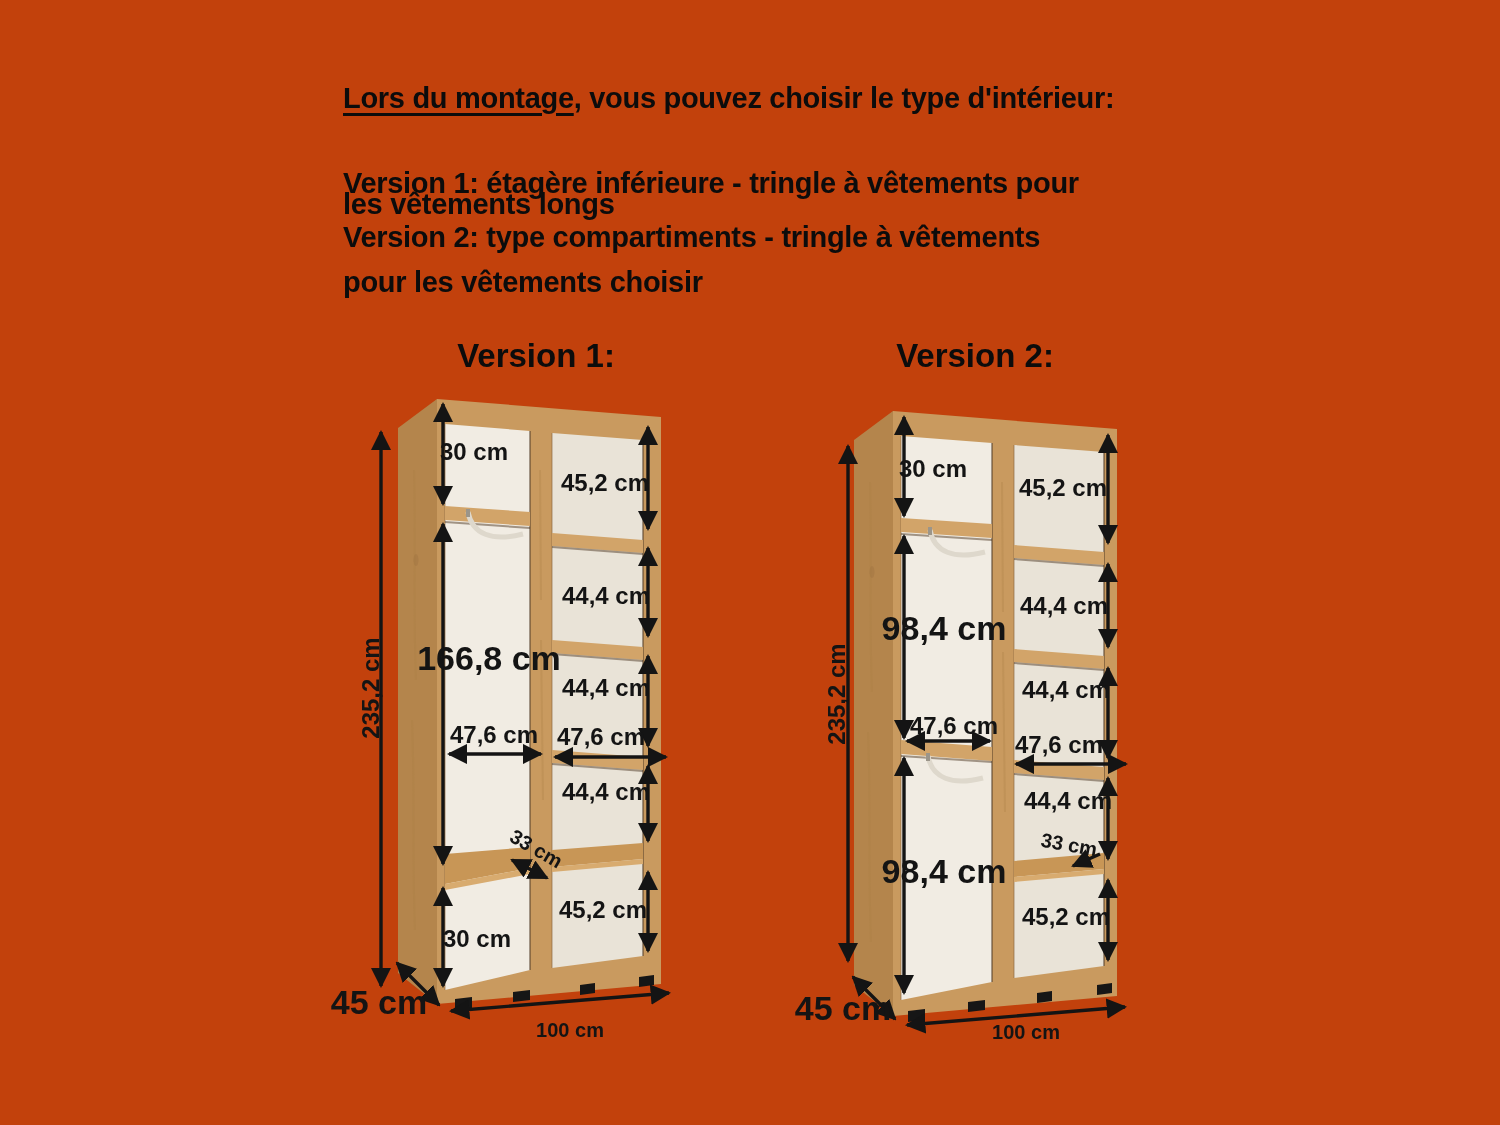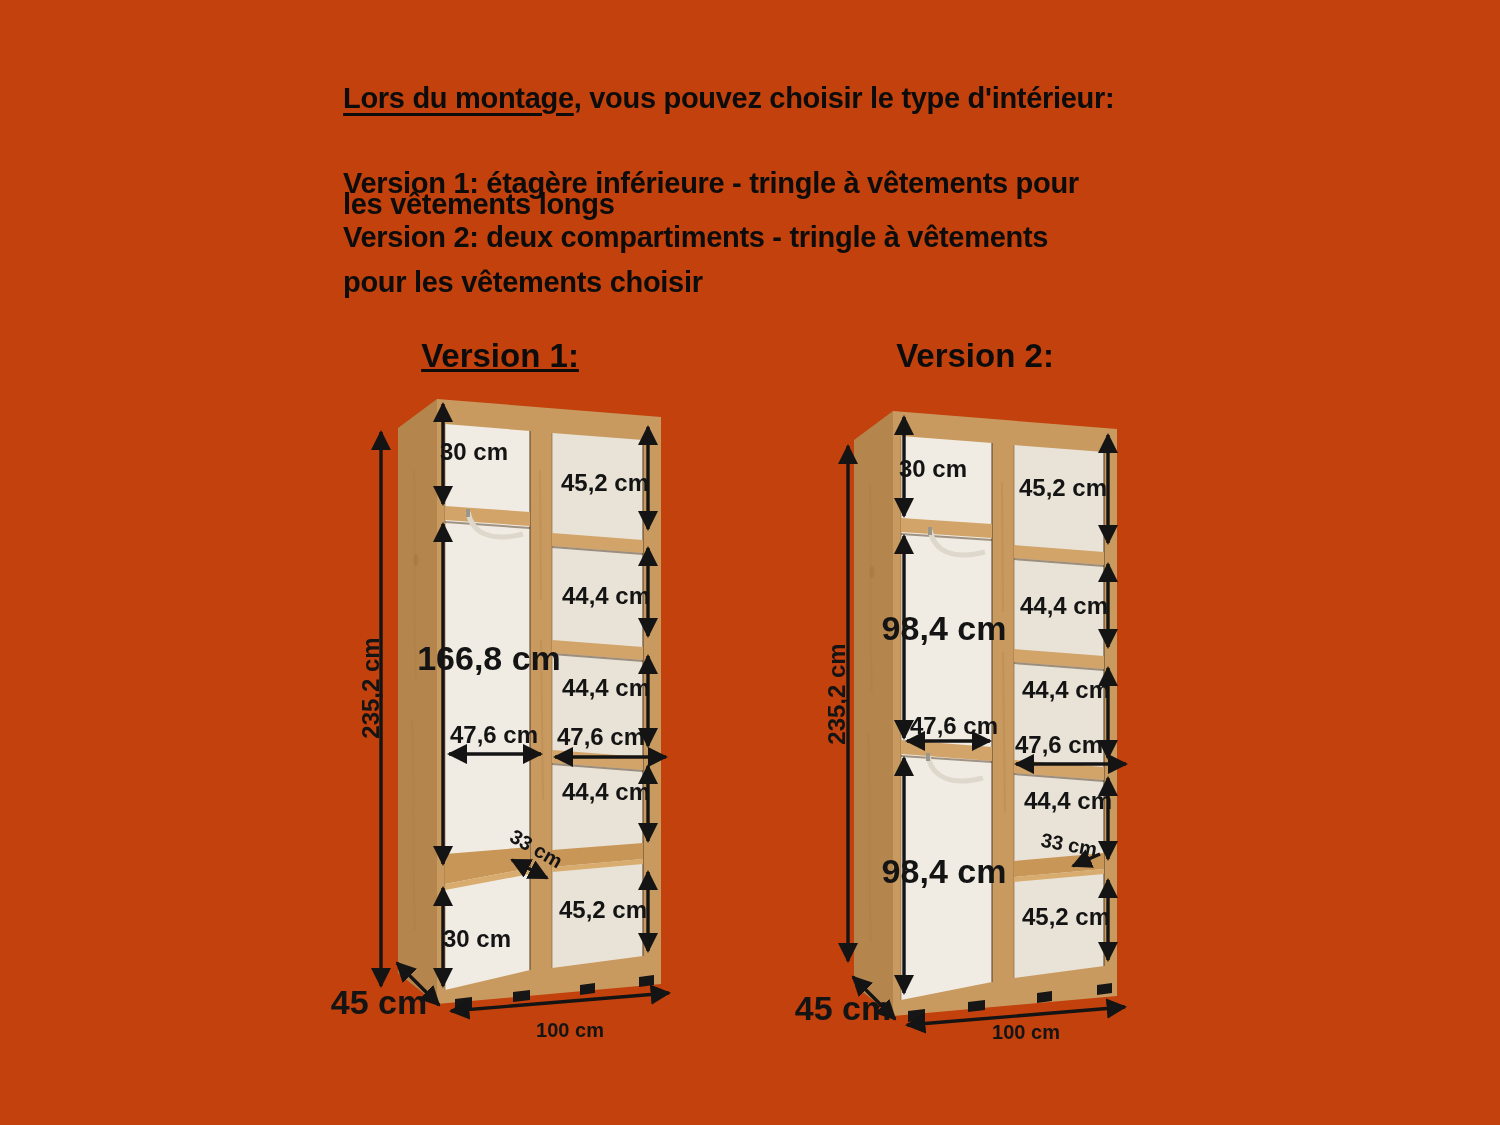--- a/index.html
+++ b/index.html
@@ -28,25 +28,25 @@
 </style>
 </head>
 <body>
 
 <div class="page">
 
   <div class="intro">
     <div class="intro-line" style="top:82px;"><span class="u">Lors du montage</span><span>, vous pouvez choisir le type d'intérieur:</span></div>
     <div class="intro-line" style="top:131px;margin-top:36px;">Version 1: étagère inférieure - tringle à vêtements pour</div>
     <div class="intro-line" style="top:188px;">les vêtements longs</div>
-    <div class="intro-line" style="top:221px;">Version 2: deux compartiments - tringle à vêtements</div>
+    <div class="intro-line" style="top:221px;">Version 2: type compartiments - tringle à vêtements</div>
     <div class="intro-line" style="top:266px;">pour les vêtements choisir</div>
   </div>
 
-  <div class="heading" style="left:500px;top:356px;text-decoration:underline;">Version 1:</div>
+  <div class="heading" style="left:536px;top:356px;">Version 1:</div>
   <div class="heading" style="left:975px;top:356px;">Version 2:</div>
 
   <svg class="scene" width="1500" height="1125" viewBox="0 0 1500 1125">
     <defs>
       <marker id="ah" viewBox="0 0 10 10" refX="9" refY="5" markerWidth="6" markerHeight="6" orient="auto-start-reverse">
         <path d="M0,0 L10,5 L0,10 Z" fill="#141414"></path>
       </marker>
     </defs>
 
     <g>

